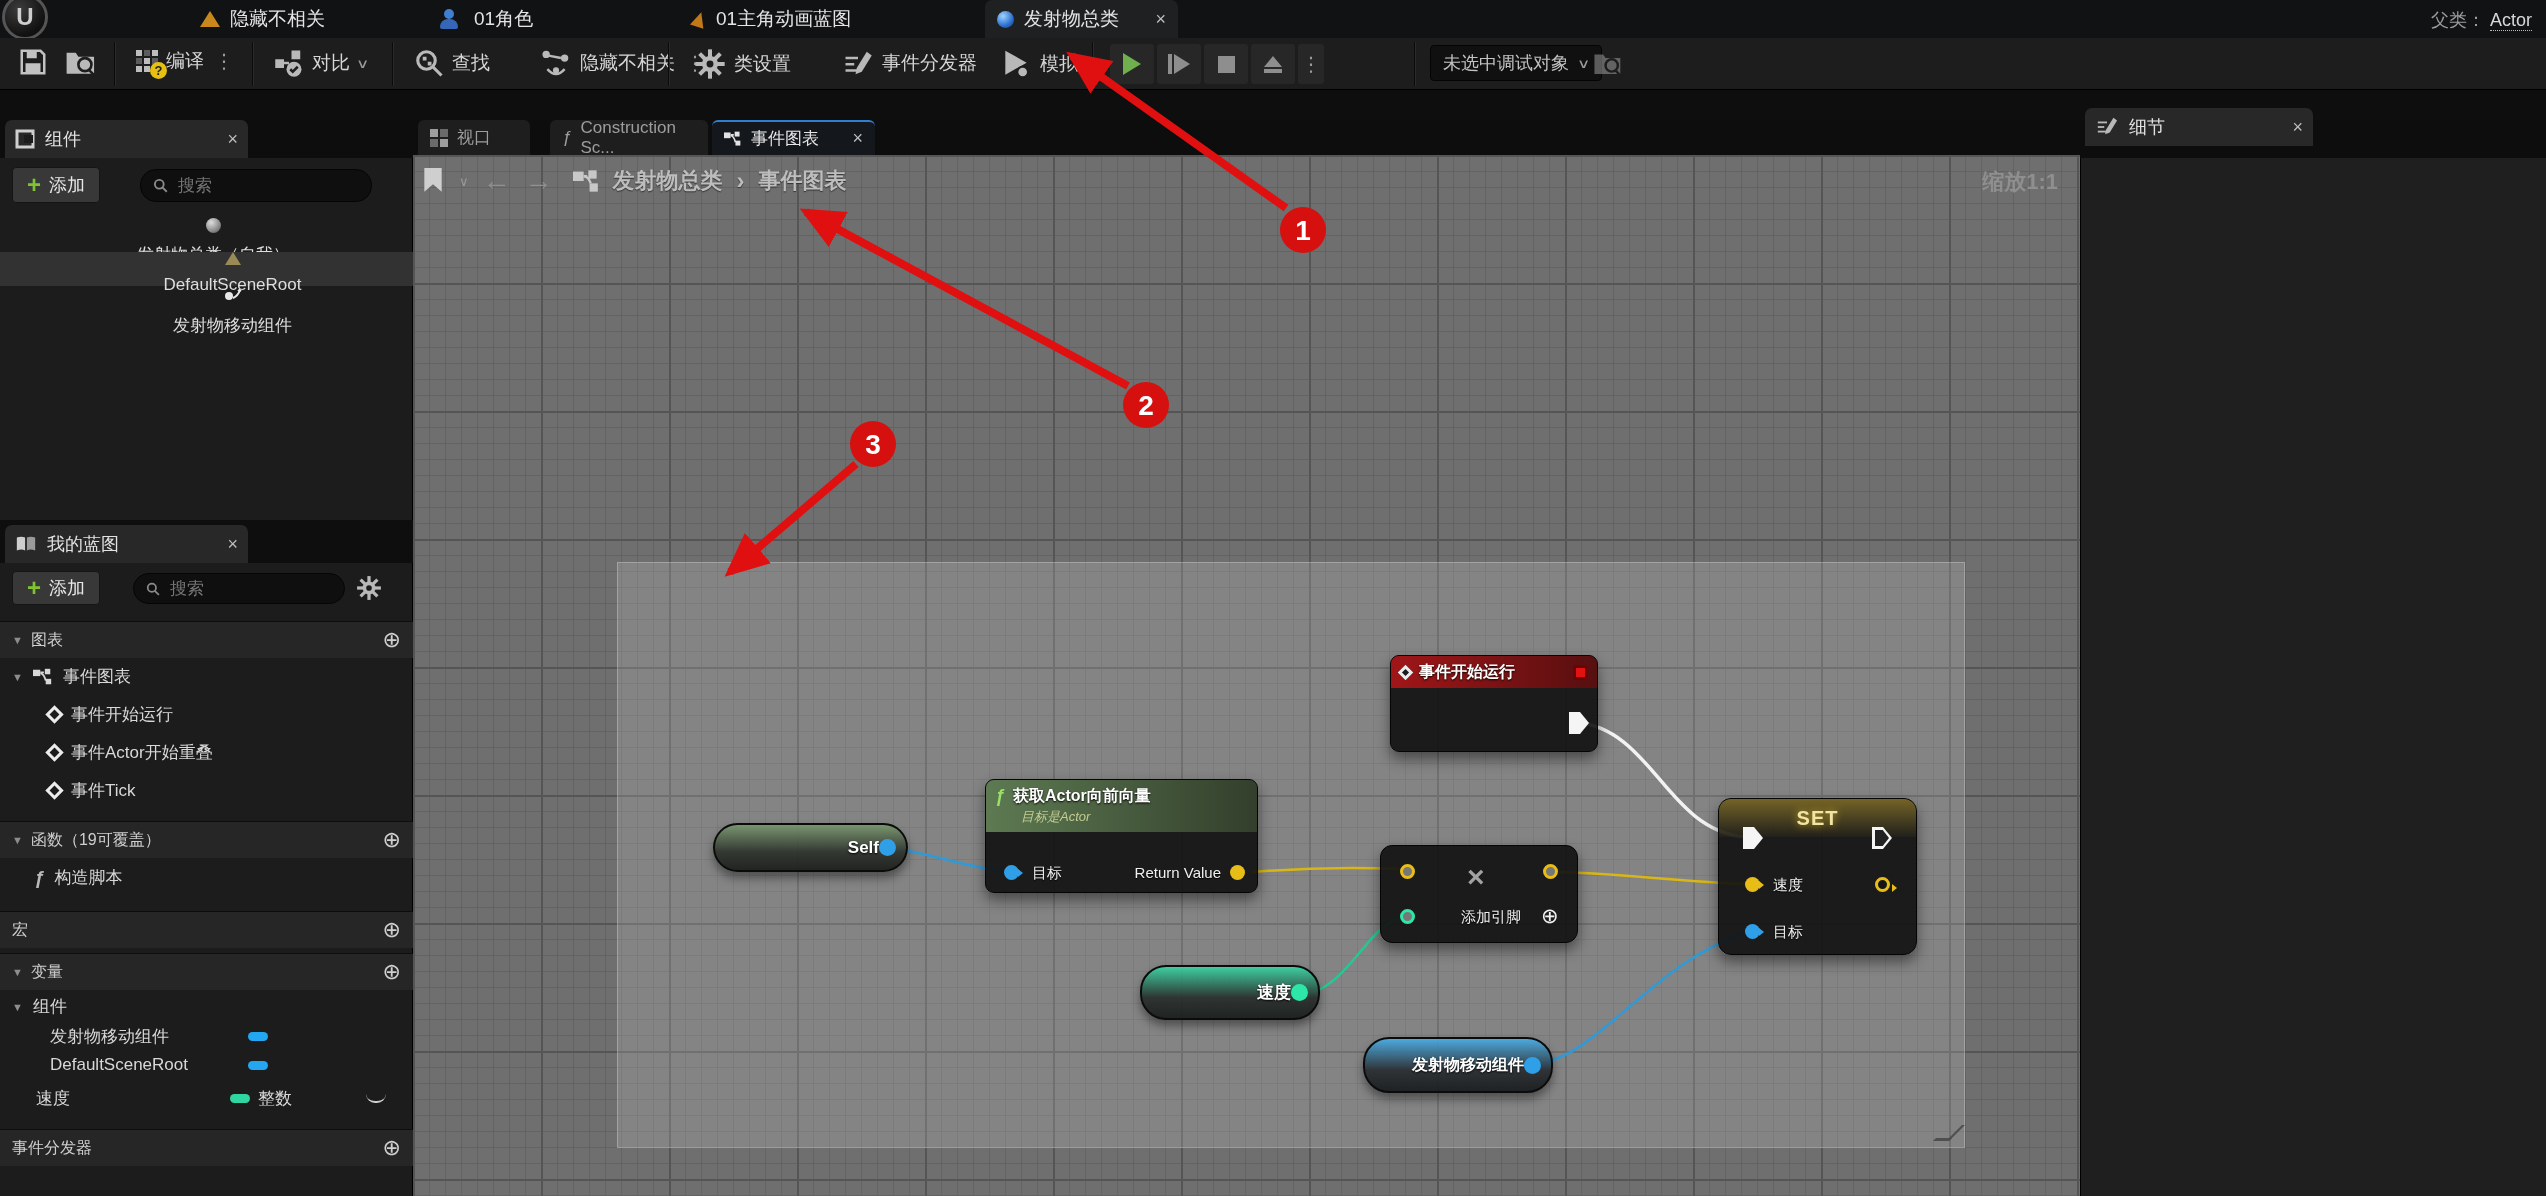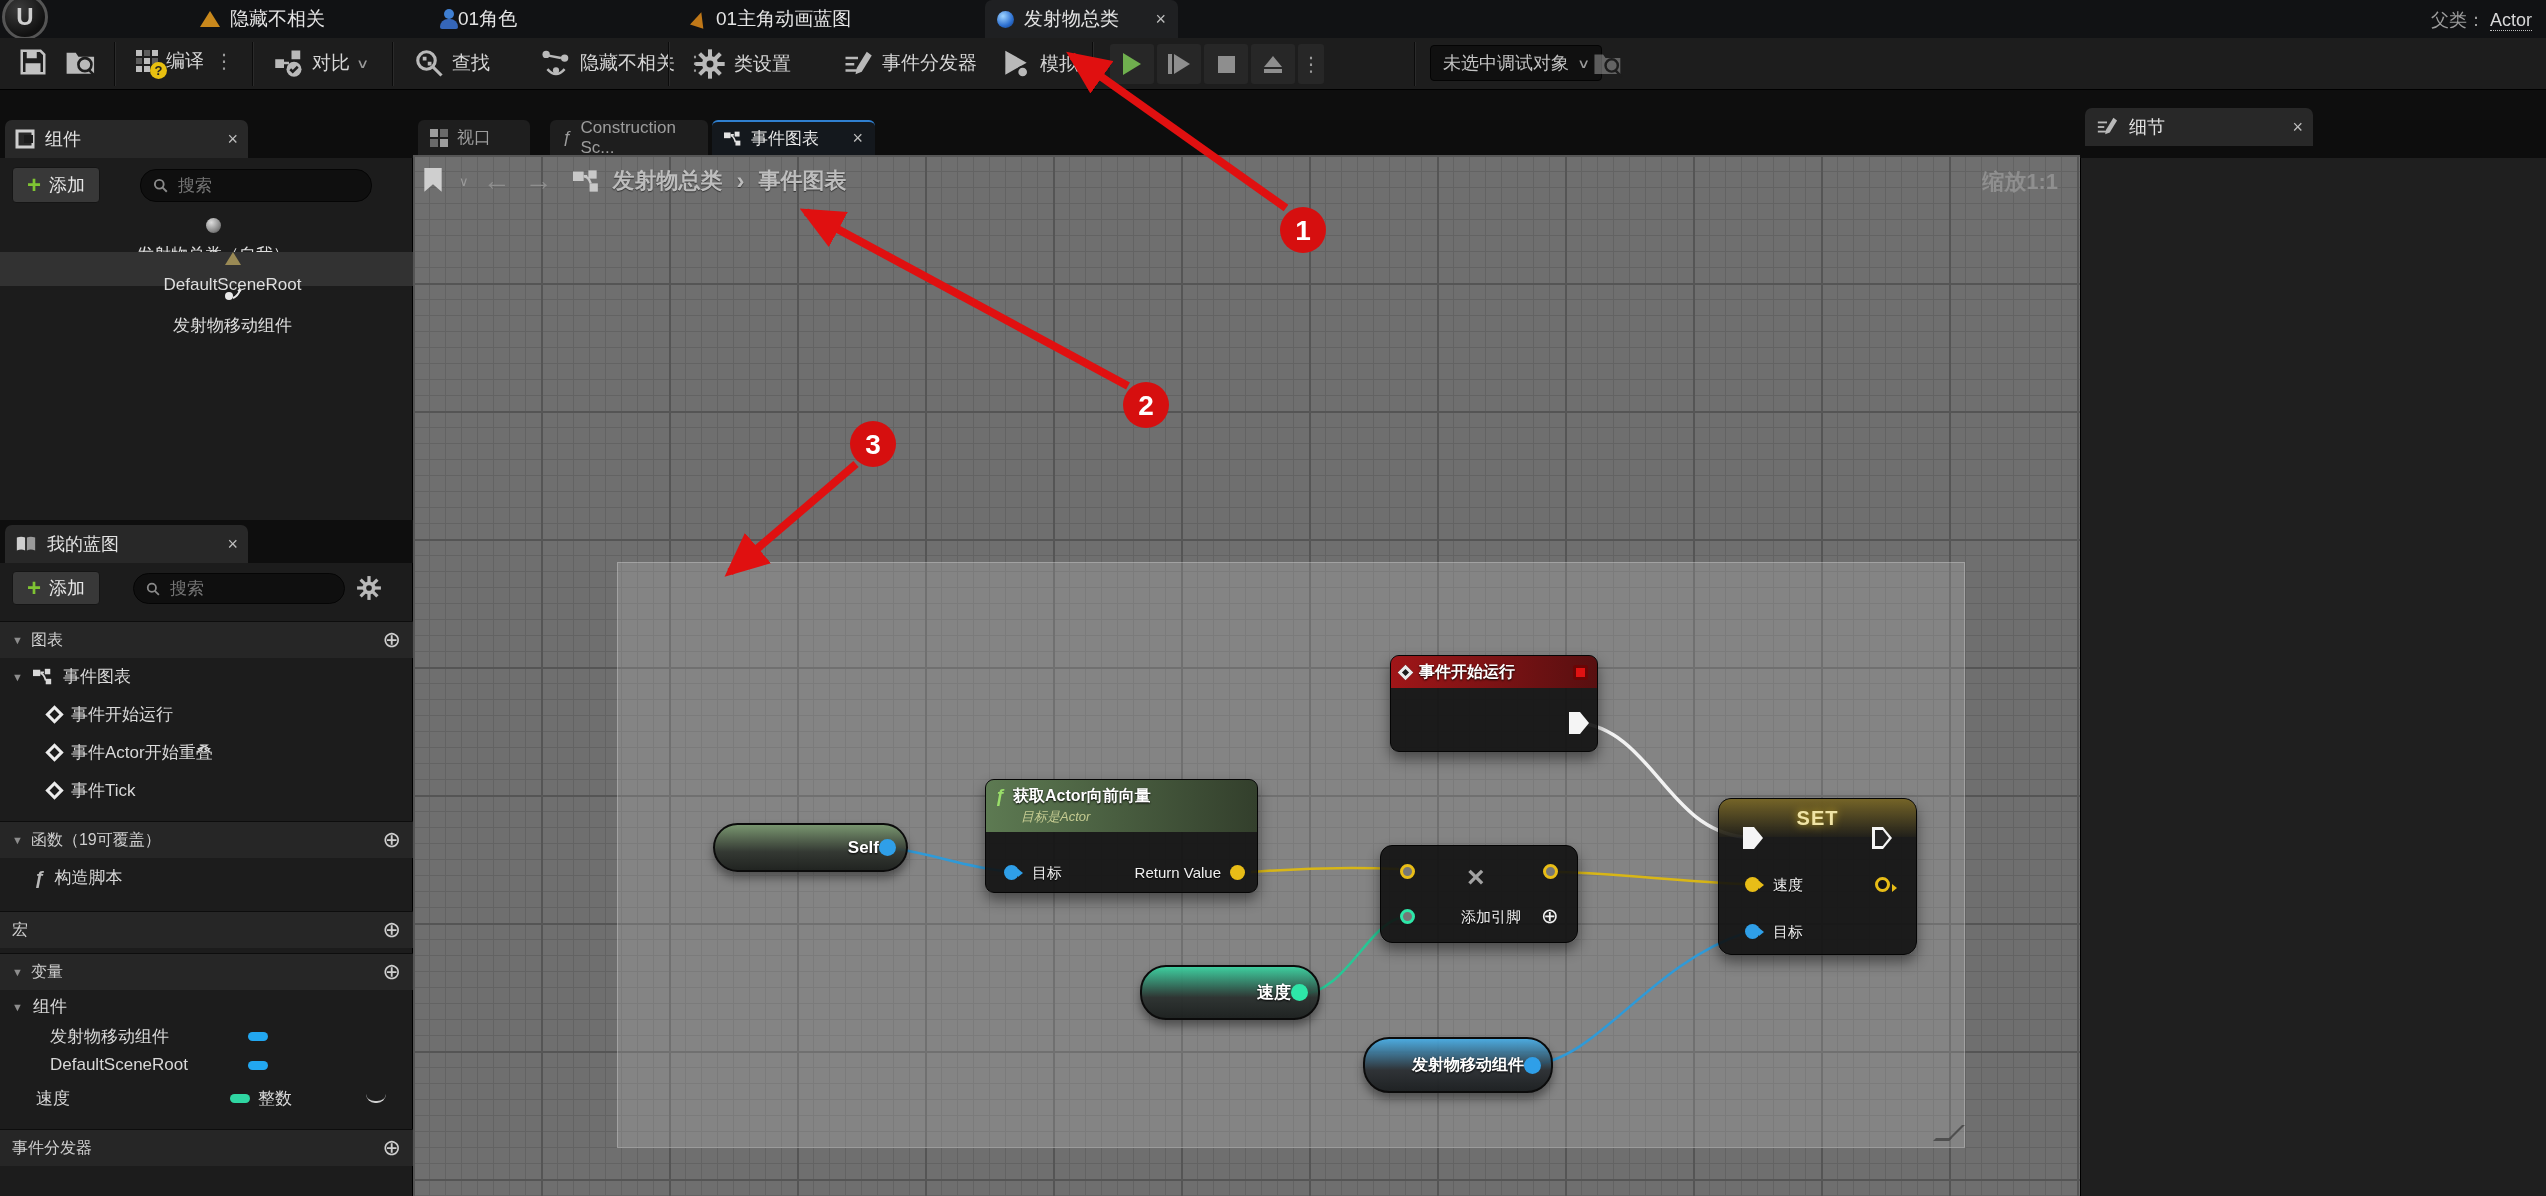--- a/index.html
+++ b/index.html
@@ -109,21 +109,21 @@
 <body>
 
 <div id="stage">
 
   <div id="topbar" class="abs">
     <div class="abs ue-logo" style="left:2px;top:-6px;">U</div>
     <div class="abs flex" style="left:200px;top:6px;gap:10px;">
       <span class="icon tri-up"></span>
       <span class="toptab-label">隐藏不相关</span>
     </div>
-    <div class="abs flex" style="left:440px;top:6px;gap:0;">
+    <div class="abs flex" style="left:440px;top:6px;gap:16px;">
       <span class="icon person"></span>
       <span class="toptab-label">01角色</span>
     </div>
     <div class="abs flex" style="left:692px;top:6px;gap:10px;">
       <span class="icon runner"></span>
       <span class="toptab-label">01主角动画蓝图</span>
     </div>
     <div class="abs toptab-active flex" style="left:985px;top:0;width:193px;padding:0 12px;gap:10px;">
       <span class="icon bp-sphere"></span>
       <span class="toptab-label">发射物总类</span>

